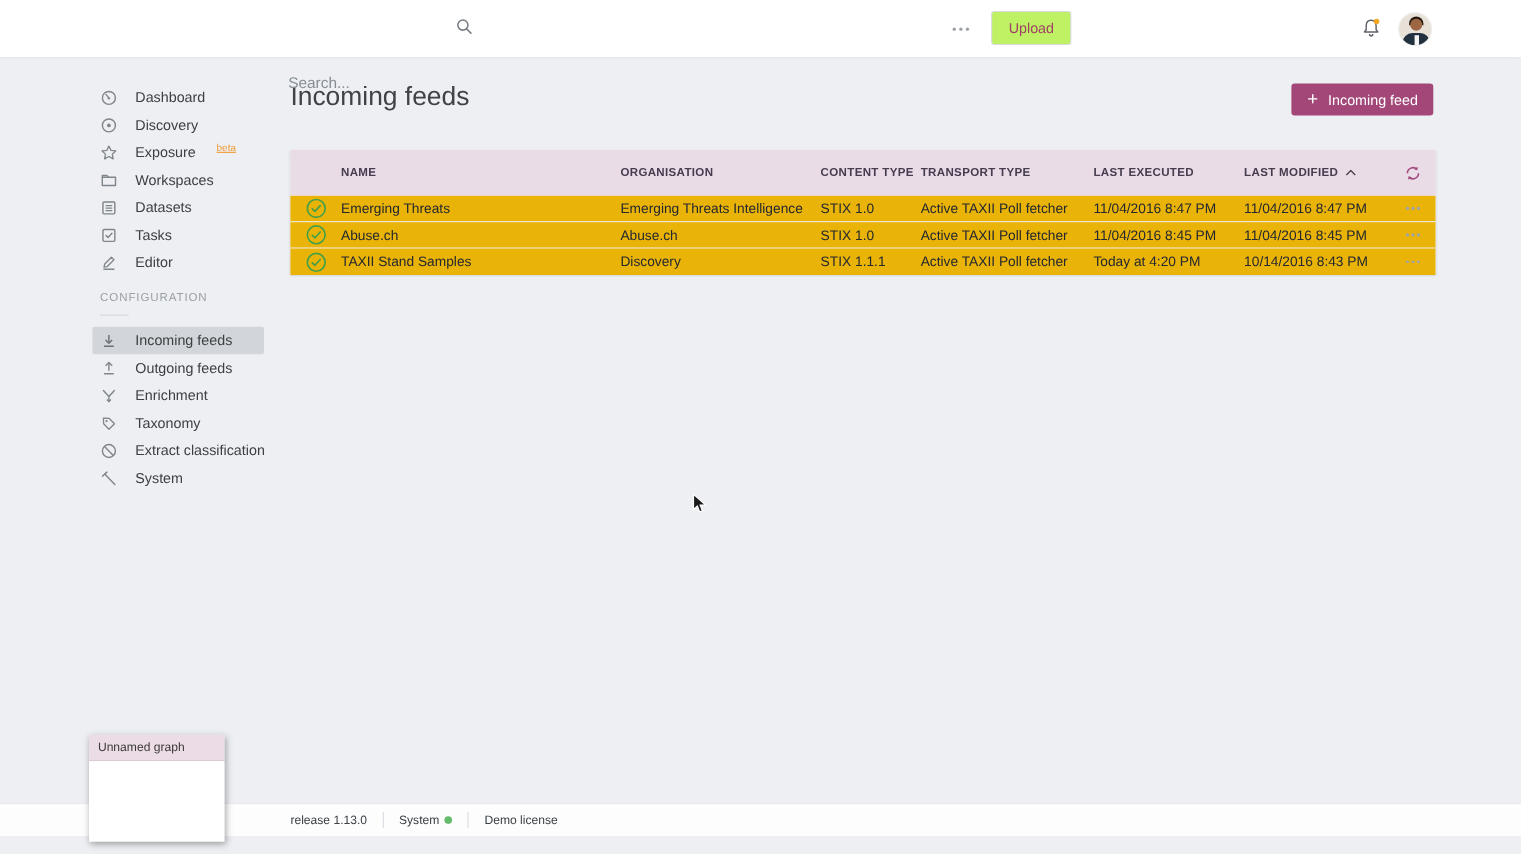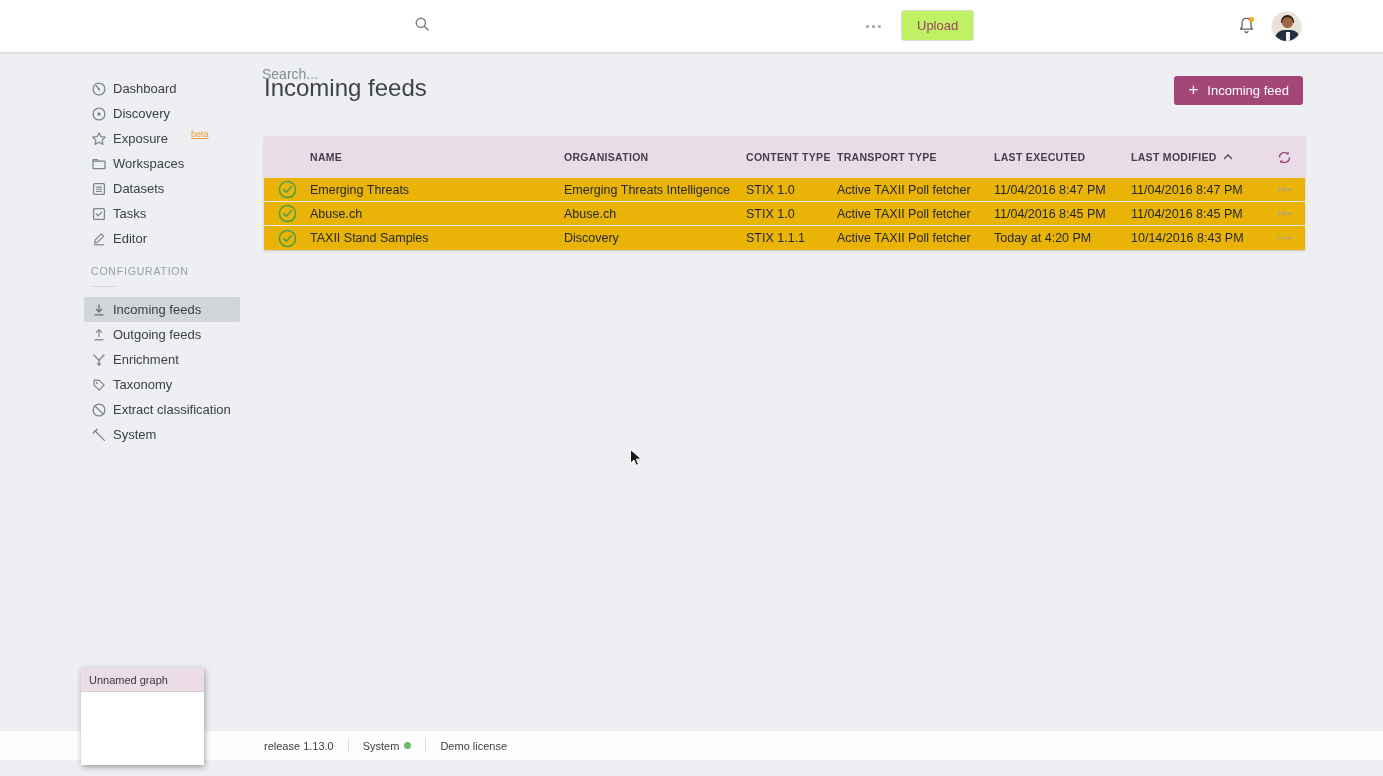--- a/index.html
+++ b/index.html
@@ -24,25 +24,25 @@
   .avatar .hair { position:absolute; top:3px; left:9px; width:13px; height:8px; border-radius:7px 7px 0 0; background:#26190f; }
   .avatar .head { position:absolute; top:5px; left:10px; width:11px; height:11px; border-radius:50%; background:#9c6742; }
   .avatar .suit { position:absolute; bottom:-3px; left:3px; width:25px; height:14px; border-radius:9px 9px 0 0; background:#22313f; }
   .avatar .shirt { position:absolute; bottom:0; left:13.5px; width:4px; height:9px; background:#f5f5f5; }
 
   
   .page { position:absolute; top:52px; left:0; right:0; bottom:0; background:#edeff3; }
 
   
   .sidebar { position:absolute; left:0; top:0; width:240px; bottom:0; padding:24px 0 0 84px; }
-  .side-item { display:flex; align-items:center; height:25px; gap:6px; padding-left:7px; margin-right:0;
+  .side-item { display:flex; align-items:center; height:25px; gap:16px; padding-left:7px; margin-right:0;
                font-size:13px; color:#3c4043; cursor:pointer; border-radius:2px; white-space:nowrap; }
   .side-item.active { background:#d2d5d9; }
   .side-item svg { flex:0 0 16px; }
-  .beta-badge { font-size:9px; color:#f09b36; margin-left:17px; position:relative; top:-5px;text-decoration:underline; }
+  .beta-badge { font-size:9px; color:#f09b36; margin-left:3px; position:relative; top:-5px;text-decoration:underline; }
   .section-label { margin-top:14px; font-size:10.5px; letter-spacing:0.8px; color:#9aa0a6; padding-left:7px; }
   .section-divider { width:26px; height:1px; background:#d5d8db; margin:9px 0 0 7px; border:none; }
   .config-list { margin-top:10px; }
 
   
   .page-title { position:absolute; left:264px; top:22px; font-size:24px; font-weight:400; color:#3f4246; }
   .add-feed-btn { position:absolute; right:80px; top:24px; height:29px; background:#a34779; color:#fff;
                   border:none; border-radius:3px; font-size:13px; display:flex; align-items:center; gap:9px;
                   padding:0 14px; cursor:pointer; font-family:inherit; }
   .add-feed-btn .plus { font-size:17px; font-weight:400; line-height:1; position:relative; top:-1px; }

